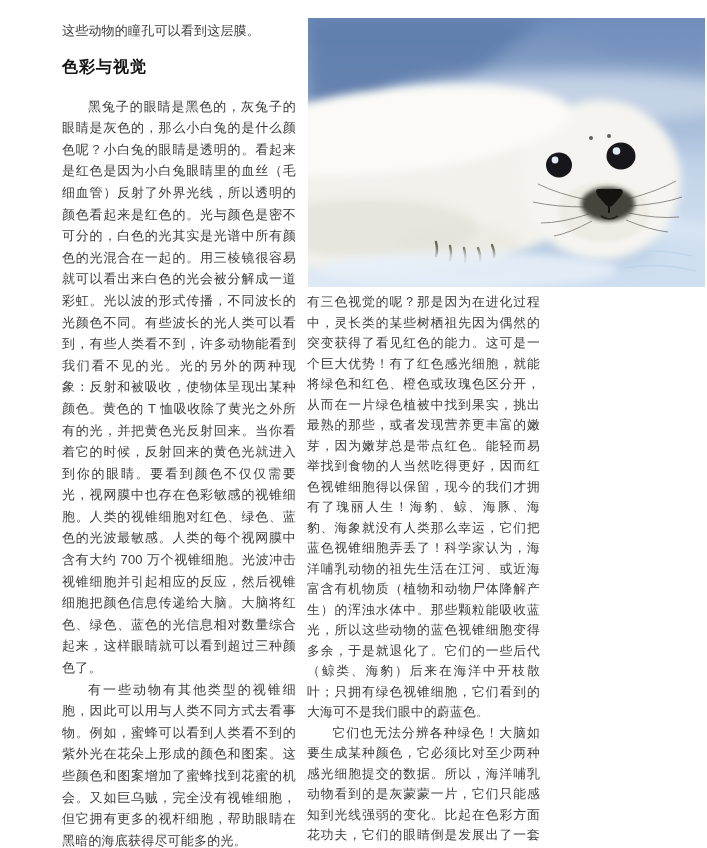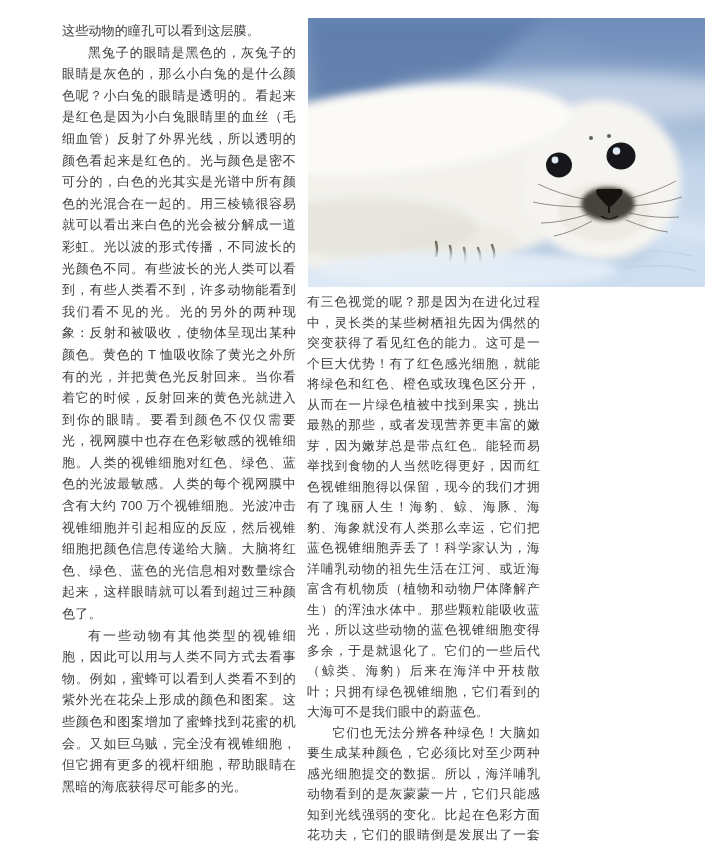--- a/index.html
+++ b/index.html
@@ -112,20 +112,21 @@
         <path d="M170,230 q3,7 2,13"></path>
         <path d="M184,227 q3,7 2,12"></path>
       </g>
 
       <ellipse cx="160" cy="252" rx="150" ry="18" fill="#e6eff8" opacity="0.9" filter="url(#soft)"></ellipse>
     </svg>
   </div>
 
   <div class="col col-left">
     <p class="noindent">这些动物的瞳孔可以看到这层膜。</p>
+    <h2>色彩与视觉</h2>
     <p>黑兔子的眼睛是黑色的，灰兔子的眼睛是灰色的，那么小白兔的是什么颜色呢？小白兔的眼睛是透明的。看起来是红色是因为小白兔眼睛里的血丝（毛细血管）反射了外界光线，所以透明的颜色看起来是红色的。光与颜色是密不可分的，白色的光其实是光谱中所有颜色的光混合在一起的。用三棱镜很容易就可以看出来白色的光会被分解成一道彩虹。光以波的形式传播，不同波长的光颜色不同。有些波长的光人类可以看到，有些人类看不到，许多动物能看到我们看不见的光。光的另外的两种现象：反射和被吸收，使物体呈现出某种颜色。黄色的 T 恤吸收除了黄光之外所有的光，并把黄色光反射回来。当你看着它的时候，反射回来的黄色光就进入到你的眼睛。要看到颜色不仅仅需要光，视网膜中也存在色彩敏感的视锥细胞。人类的视锥细胞对红色、绿色、蓝色的光波最敏感。人类的每个视网膜中含有大约 700 万个视锥细胞。光波冲击视锥细胞并引起相应的反应，然后视锥细胞把颜色信息传递给大脑。大脑将红色、绿色、蓝色的光信息相对数量综合起来，这样眼睛就可以看到超过三种颜色了。</p>
     <p>有一些动物有其他类型的视锥细胞，因此可以用与人类不同方式去看事物。例如，蜜蜂可以看到人类看不到的紫外光在花朵上形成的颜色和图案。这些颜色和图案增加了蜜蜂找到花蜜的机会。又如巨乌贼，完全没有视锥细胞，但它拥有更多的视杆细胞，帮助眼睛在黑暗的海底获得尽可能多的光。</p>
 
   </div>
 
   <div class="col col-right">
     <p class="noindent">有三色视觉的呢？那是因为在进化过程中，灵长类的某些树栖祖先因为偶然的突变获得了看见红色的能力。这可是一个巨大优势！有了红色感光细胞，就能将绿色和红色、橙色或玫瑰色区分开，从而在一片绿色植被中找到果实，挑出最熟的那些，或者发现营养更丰富的嫩芽，因为嫩芽总是带点红色。能轻而易举找到食物的人当然吃得更好，因而红色视锥细胞得以保留，现今的我们才拥有了瑰丽人生！海豹、鲸、海豚、海豹、海象就没有人类那么幸运，它们把蓝色视锥细胞弄丢了！科学家认为，海洋哺乳动物的祖先生活在江河、或近海富含有机物质（植物和动物尸体降解产生）的浑浊水体中。那些颗粒能吸收蓝光，所以这些动物的蓝色视锥细胞变得多余，于是就退化了。它们的一些后代（鲸类、海豹）后来在海洋中开枝散叶；只拥有绿色视锥细胞，它们看到的大海可不是我们眼中的蔚蓝色。</p>
     <p>它们也无法分辨各种绿色！大脑如要生成某种颜色，它必须比对至少两种感光细胞提交的数据。所以，海洋哺乳动物看到的是灰蒙蒙一片，它们只能感知到光线强弱的变化。比起在色彩方面花功夫，它们的眼睛倒是发展出了一套在黑暗中看得更加清晰的机制。</p>
   </div>
 

